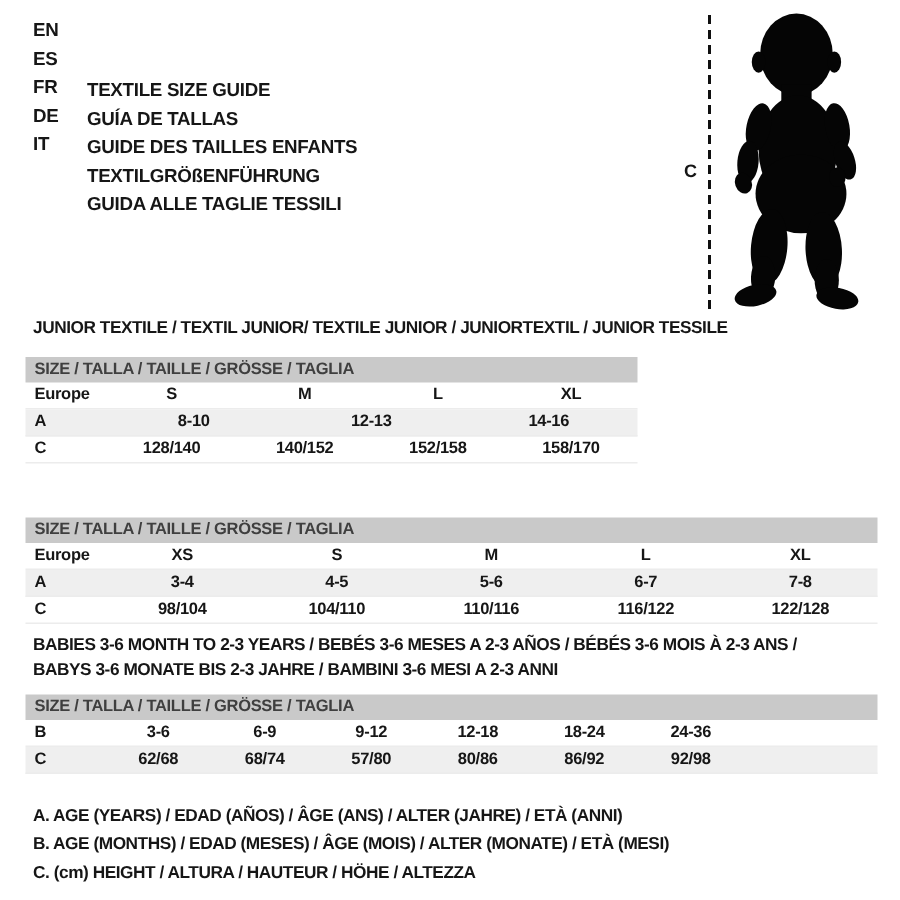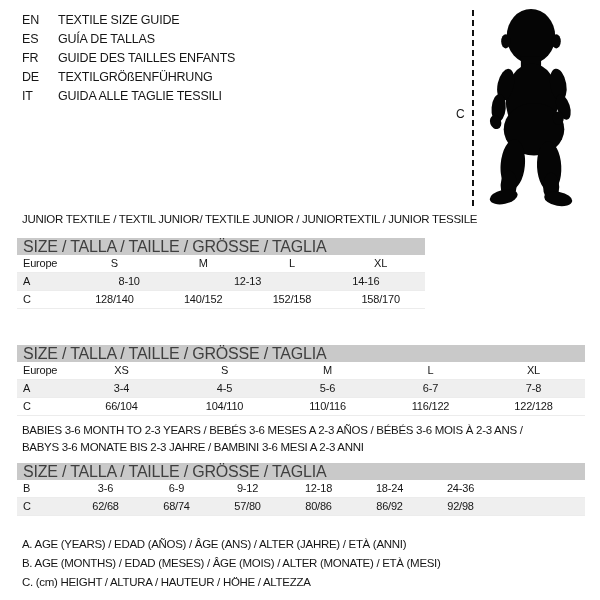--- a/index.html
+++ b/index.html
@@ -1,37 +1,37 @@
 <!DOCTYPE html>
 <html><head>
 <meta charset="utf-8">
 <style>
   html,body{margin:0;padding:0;background:#fff;}
   .canvas{
     position:relative;width:600px;height:600px;background:#ffffff;overflow:hidden;
-    font-family:"Liberation Sans",sans-serif;color:#161616;font-weight:normal;
+    font-family:"Liberation Sans",sans-serif;color:#161616;font-weight:bold;
   }
   
   .lang-block{position:absolute;left:22px;top:11px;}
   .lang-row{display:flex;height:19px;line-height:19px;font-size:12.5px;letter-spacing:-0.2px;}
   .lang-code{width:36px;}
-  .lang-label{white-space:nowrap;}
+  .lang-label{white-space:nowrap;margin-top:40px;}
   
   .height-line{position:absolute;left:472px;top:10px;height:196px;width:0;border-left:2px dashed #101010;}
   .height-label{position:absolute;left:456px;top:107px;font-size:12px;}
   .baby-svg{position:absolute;left:478px;top:6px;}
   
   .tbl-title{position:absolute;left:22px;font-size:11.5px;letter-spacing:-0.3px;white-space:nowrap;}
   .title-sub{font-size:8px;vertical-align:-2px;}
   
   .size-table{position:absolute;left:17px;font-size:11px;letter-spacing:-0.2px;}
   .tbl-1{top:238px;width:408px;}
   .tbl-2{top:345px;width:568px;}
   .tbl-3{top:463px;width:568px;}
-  .size-bar{height:17px;line-height:17px;background:#c9c9c9;color:#3f3f3f;padding-left:6px;font-size:16px;}
+  .size-bar{height:17px;line-height:17px;background:#c9c9c9;color:#3f3f3f;padding-left:6px;font-size:11px;}
   .trow{display:flex;height:17px;line-height:17px;border-bottom:1px solid #ececec;}
   .trow.shaded{background:#efefef;}
   .tc-label{width:53px;padding-left:6px;box-sizing:border-box;text-align:left;}
   .tc{flex:1;text-align:center;}
   .tc-fixed{width:71px;text-align:center;}
   .tc-spacer{flex:1;}
   
   .notes{position:absolute;left:22px;top:535px;font-size:11.5px;letter-spacing:-0.3px;}
   .note-line{height:19px;line-height:19px;white-space:nowrap;}
 </style>
@@ -126,21 +126,21 @@
     <div class="trow shaded">
       <span class="tc-label">A</span>
       <span class="tc">3-4</span>
       <span class="tc">4-5</span>
       <span class="tc">5-6</span>
       <span class="tc">6-7</span>
       <span class="tc">7-8</span>
     </div>
     <div class="trow">
       <span class="tc-label">C</span>
-      <span class="tc">66/104</span>
+      <span class="tc">98/104</span>
       <span class="tc">104/110</span>
       <span class="tc">110/116</span>
       <span class="tc">116/122</span>
       <span class="tc">122/128</span>
     </div>
   </div>
 
   <div class="tbl-title" style="top:424px">BABIES 3-6 MONTH TO 2-3 YEARS / BEBÉS 3-6 MESES A 2-3 AÑOS / BÉBÉS 3-6 MOIS À 2-3 ANS /</div>
   <div class="tbl-title" style="top:441px">BABYS 3-6 MONATE BIS 2-3 JAHRE / BAMBINI 3-6 MESI A 2-3 ANNI</div>
   <div class="size-table tbl-3">

